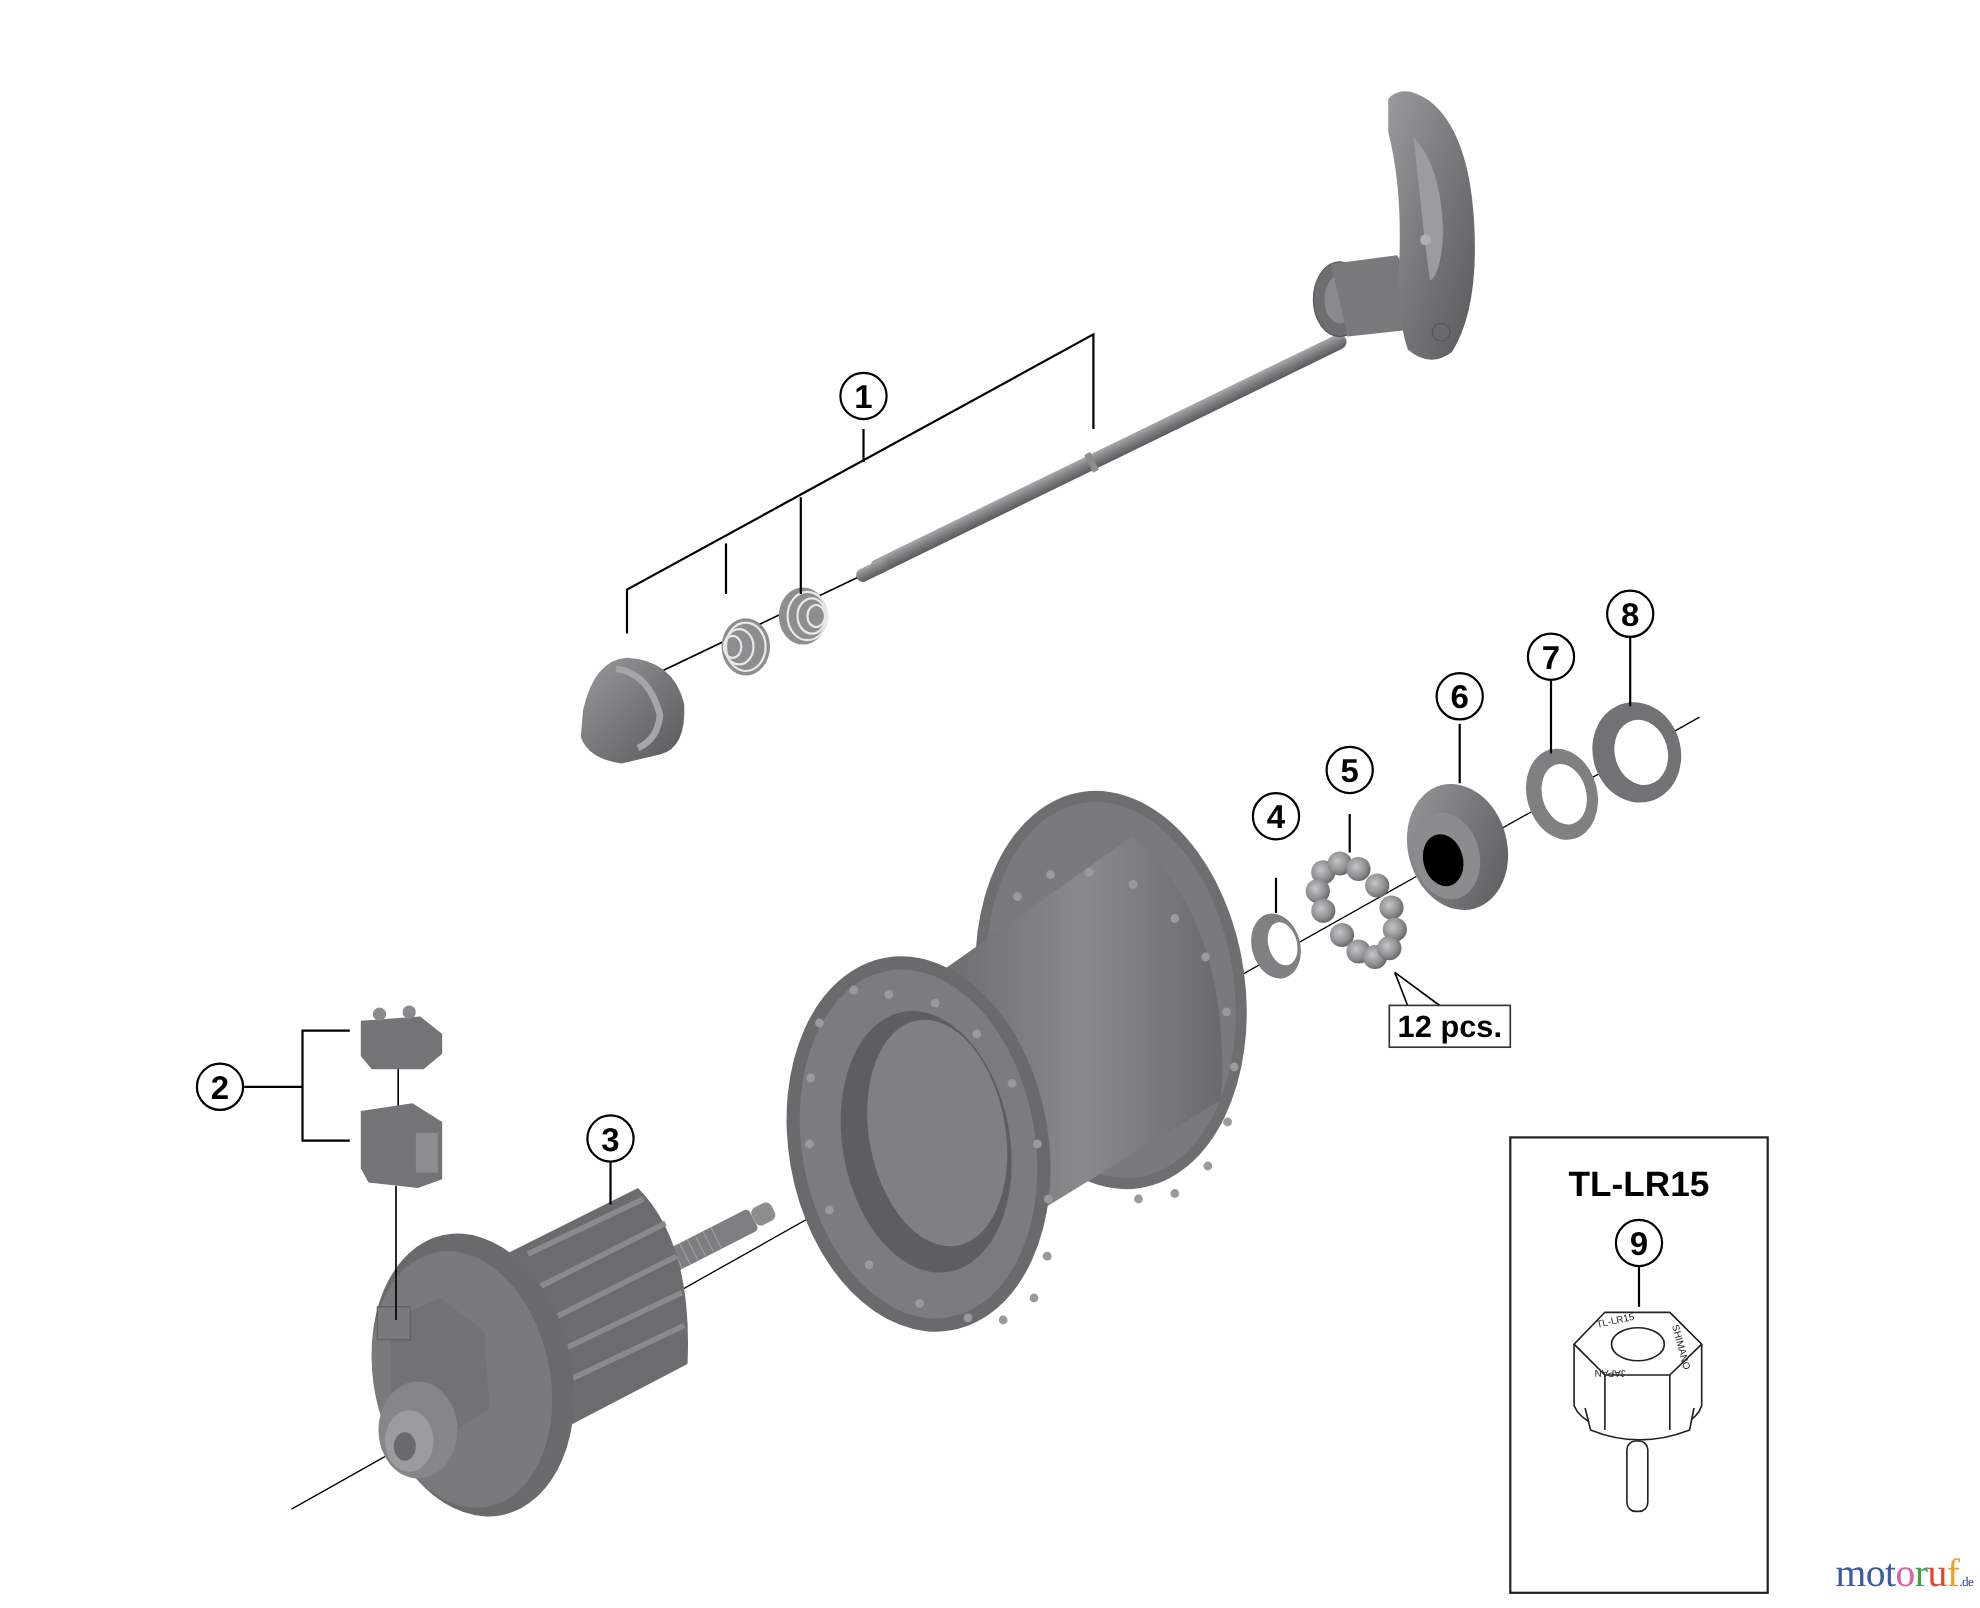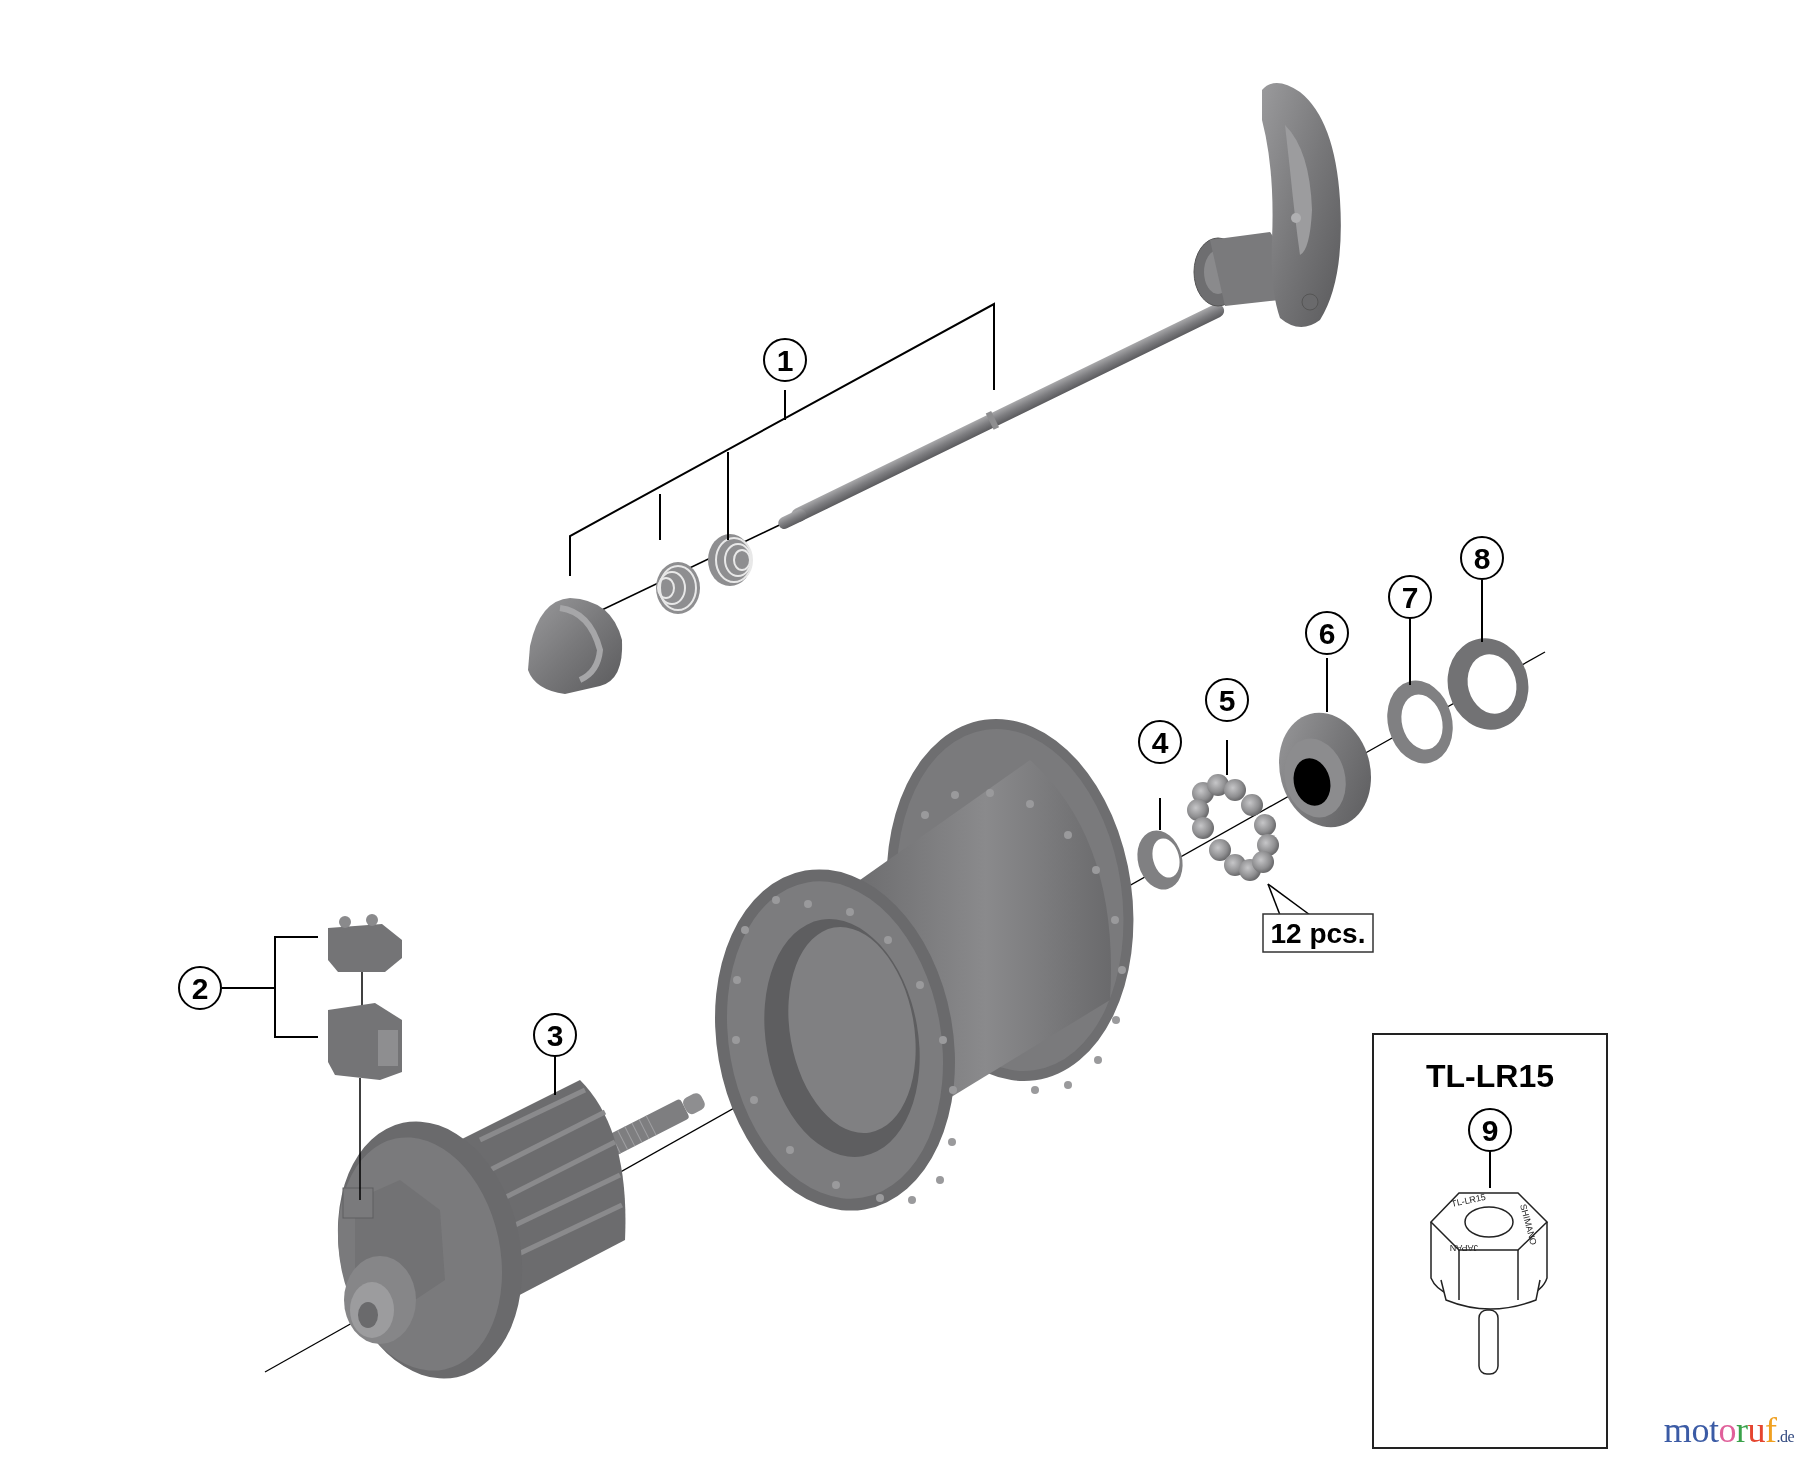--- a/index.html
+++ b/index.html
@@ -5,21 +5,21 @@
   html, body { margin: 0; padding: 0; background: #ffffff; }
   body { width: 1800px; height: 1462px; position: relative; overflow: hidden;
          font-family: "Liberation Sans", sans-serif; }
   svg.diagram { position: absolute; left: 0; top: 0; width: 1800px; height: 1462px; }
   .callout-text { font-family: "Liberation Sans", sans-serif; font-weight: bold; font-size: 30px; fill: #000; }
   .box-label { font-family: "Liberation Sans", sans-serif; font-weight: bold; font-size: 28px; fill: #000; }
   .tool-title { font-family: "Liberation Sans", sans-serif; font-weight: bold; font-size: 32px; fill: #000; }
   .tiny-engrave { font-family: "Liberation Sans", sans-serif; font-size: 9px; fill: #222; }
   .watermark { position: absolute; right: 6px; bottom: 14px; font-family: "Liberation Serif", serif;
                font-size: 36px; letter-spacing: -0.5px; line-height: 1; }
-  .watermark .de { font-size: 16px; color: #334a80; }
+  .watermark .de { font-size: 12px; color: #334a80; }
 </style>
 </head>
 <body>
 
 <svg class="diagram" viewBox="0 0 1800 1462" xmlns="http://www.w3.org/2000/svg">
   <defs>
     <linearGradient id="metal" x1="0" y1="0" x2="1" y2="1">
       <stop offset="0" stop-color="#9a9a9c"></stop>
       <stop offset="0.5" stop-color="#78787a"></stop>
       <stop offset="1" stop-color="#5a5a5c"></stop>

